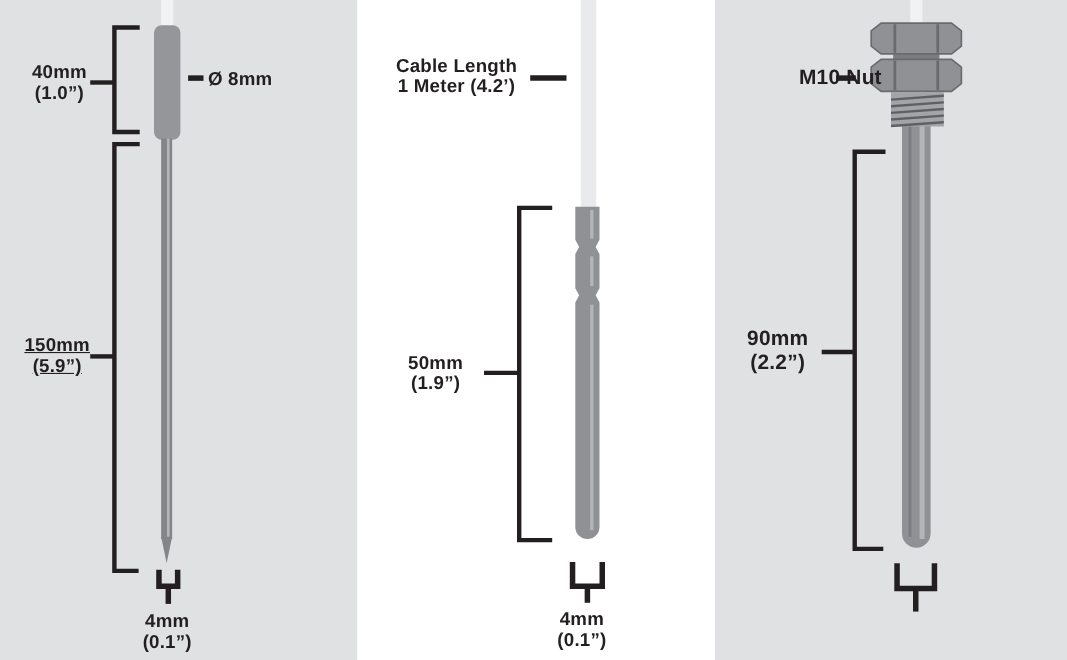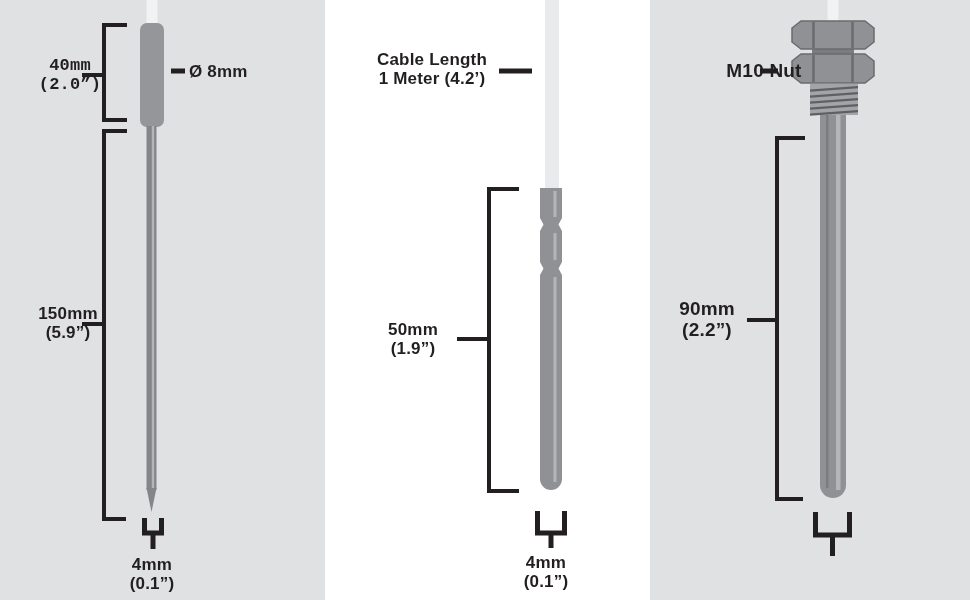--- a/index.html
+++ b/index.html
@@ -7,21 +7,21 @@
     --metal:#8f9194; --metal-dark:#7a7c7f; --metal-highlight:#b3b5b7;
     --handle:#949699; --shaft-left:#838588;
     --cable:#f1f2f3; --cable-on-white:#e9eaec;
     --nut-edge:#696b6e; --thread-base:#a2a4a7; --thread-groove:#5e6063;
   }
   html,body{margin:0;padding:0;background:#fff;}
   .canvas{position:relative;width:970px;height:600px;overflow:hidden;
           font-family:"Liberation Sans",sans-serif;}
   .panel{position:absolute;top:0;height:600px;}
   .panel-left{left:0;width:325px;background:var(--panel-bg);}
-  .panel-middle{left:342px;width:335px;background:var(--middle-bg);}
+  .panel-middle{left:325px;width:335px;background:var(--middle-bg);}
   .panel-right{left:650px;width:320px;background:var(--panel-bg);}
   .art{position:absolute;left:0;top:0;width:100%;height:100%;display:block;}
   .lbl{position:absolute;font-weight:700;font-size:17px;line-height:19px;
        color:var(--ink);text-align:center;letter-spacing:.2px;white-space:nowrap;}
   .panel-right .lbl{font-size:19px;line-height:21px;}
   .lbl .line{display:block;}
   
   .dim{fill:none;stroke:var(--ink);stroke-width:4;}
   .dimu{fill:none;stroke:var(--ink);stroke-width:5;}
   .dash{fill:none;stroke:var(--ink);stroke-width:5;}
@@ -54,28 +54,28 @@
       <polygon class="shaftL" points="146.5,488 156.5,488 151.5,512"></polygon>
 
       <path class="dim" d="M127,25 H104 V120 H127"></path>
       <path class="dim" d="M82,75 H104"></path>
       <path class="dim" d="M127,131 H104 V519 H126"></path>
       <path class="dim" d="M82,324 H104"></path>
       <path class="dash" d="M171,71 H185"></path>
       <path class="dimu" d="M144.5,518 V533 H161.5 V518"></path>
       <path class="dimu" d="M153,535 V549"></path>
     </svg>
-    <div class="lbl" style="left:20px;top:56px;width:100px;font-family:Liberation Mono, monospace;">
+    <div class="lbl" style="left:4px;top:56px;width:100px;">
       <span class="line">40mm</span>
-      <span class="line">(2.0”)</span>
+      <span class="line">(1.0”)</span>
     </div>
     <div class="lbl" style="left:189px;top:62px;text-align:right;">
       <span class="line">Ø 8mm</span>
     </div>
-    <div class="lbl" style="left:18px;top:304px;width:100px;">
+    <div class="lbl" style="left:2px;top:304px;width:100px;text-decoration:underline;">
       <span class="line">150mm</span>
       <span class="line">(5.9”)</span>
     </div>
     <div class="lbl" style="left:102px;top:555px;width:100px;">
       <span class="line">4mm</span>
       <span class="line">(0.1”)</span>
     </div>
   </section>
 
   <section class="panel panel-middle">

